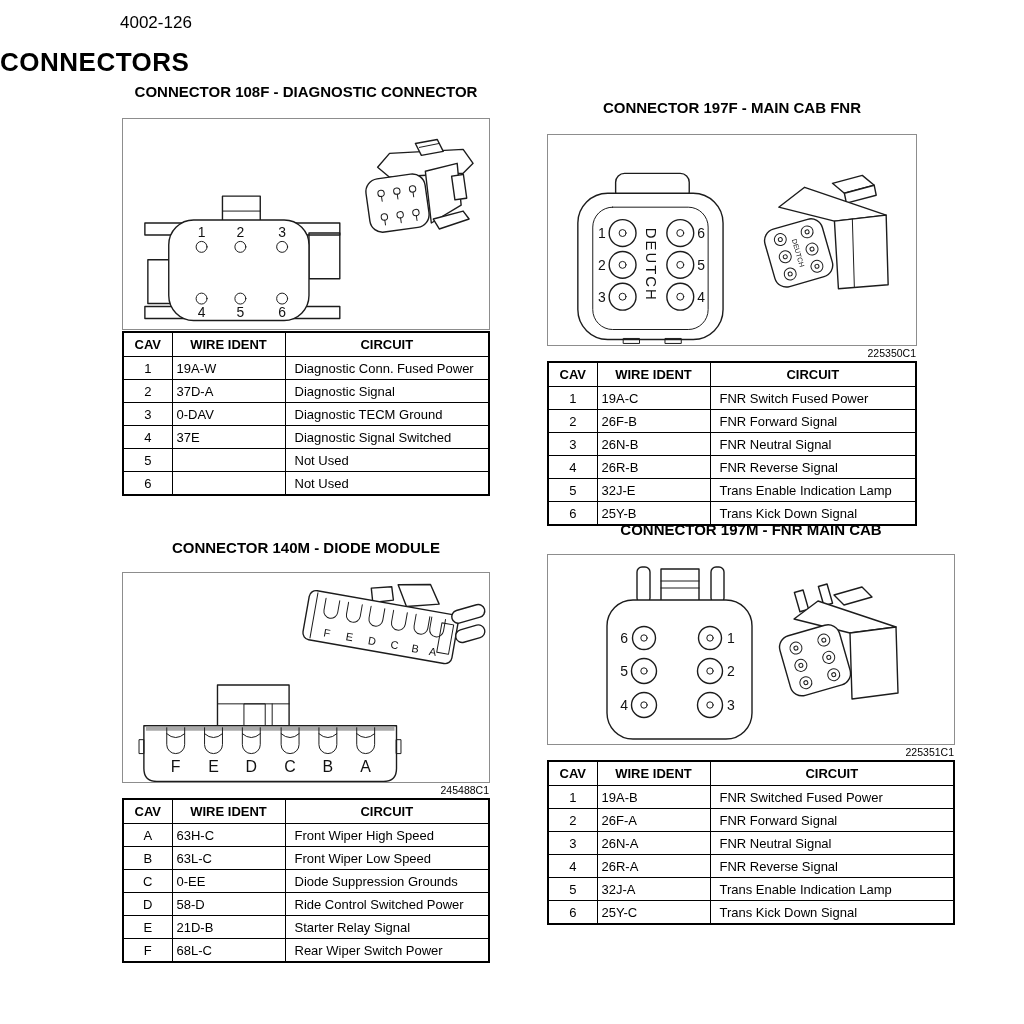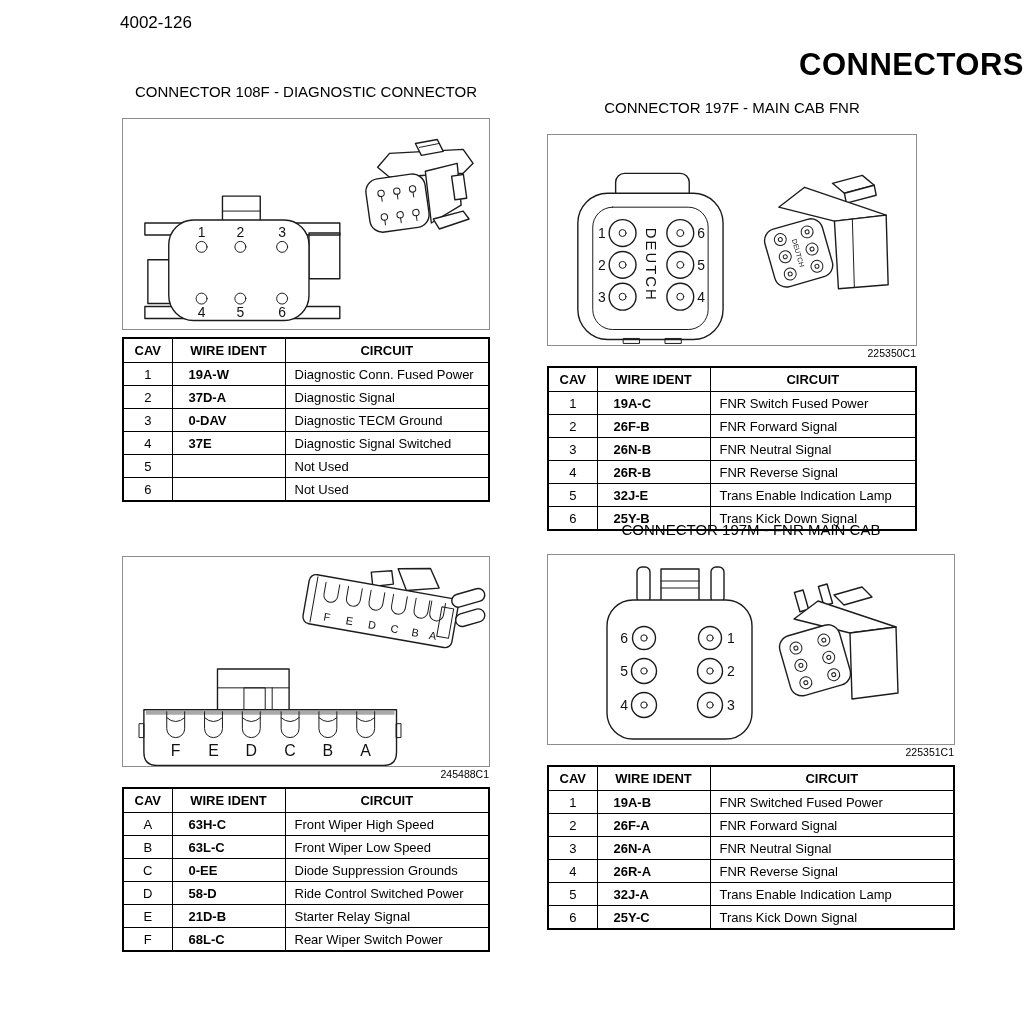--- a/index.html
+++ b/index.html
@@ -1,37 +1,37 @@
 <!DOCTYPE html>
 <html><head>
 <meta charset="utf-8">
 <style>
   html,body{margin:0;padding:0;background:#fff;}
   body{width:1024px;height:1024px;position:relative;font-family:"Liberation Sans",sans-serif;color:#000;}
   .pagenum{position:absolute;left:120px;top:13px;font-size:17px;}
-  .title{position:absolute;left:0;right:0;top:47px;text-align:right;font-size:31px;font-weight:bold;letter-spacing:.5px;}
+  .title{position:absolute;left:0;right:0;top:47px;text-align:left;font-size:26px;font-weight:bold;letter-spacing:.5px;}
   .section{position:absolute;}
   #s0{left:122px;top:84px;width:368px;}
   #s1{left:547px;top:100px;width:370px;}
   #s2{left:122px;top:540px;width:368px;}
   #s3{left:547px;top:522px;width:408px;}
-  .heading{text-align:center;font-weight:normal;font-size:15px;line-height:16px;white-space:nowrap;}
+  .heading{text-align:center;font-weight:bold;font-size:15px;line-height:16px;white-space:nowrap;}
   .fig{border:1px solid #8d8d8d;margin-top:18px;background:#fff;}
   #s2 .fig,#s3 .fig{margin-top:16px;}
   #s0 .fig,#s1 .fig{height:210px;}
   #s2 .fig{height:209px;}
   #s3 .fig{height:189px;}
   .fig svg{display:block;width:100%;height:100%;}
   .figcode{text-align:right;font-size:10.5px;line-height:12px;margin:1px 1px 2px 0;}
-  table{border-collapse:collapse;width:100%;table-layout:fixed;border:2px solid #000;margin-top:7px;}
+  table{border-collapse:collapse;width:100%;table-layout:fixed;border:2px solid #000;margin-top:1px;}
   th,td{border:1px solid #000;font-size:13px;padding:0;overflow:hidden;white-space:nowrap;}
   th{height:23px;font-weight:bold;text-align:center;}
   td{height:22px;}
   td.cav{text-align:center;}
-  td.wire{padding-left:16px;font-weight:bold;}
+  td.wire{padding-left:4px;}
   td.circuit{padding-left:9px;}
   .la{stroke:#1c1c1c;fill:none;stroke-width:1.4;stroke-linejoin:round;stroke-linecap:round;}
   .lw{stroke:#1c1c1c;fill:#fff;stroke-width:1.4;stroke-linejoin:round;}
   .thin{stroke-width:1;}
   svg text{fill:#111;stroke:none;font-family:"Liberation Sans",sans-serif;}
 </style>
 </head>
 <body>
 
 <div class="pagenum">4002-126</div>
@@ -231,20 +231,21 @@
     <tr>
           <td class="cav">6</td>
           <td class="wire">25Y-B</td>
           <td class="circuit">Trans Kick Down Signal</td>
         </tr>
   </tbody>
     </table>
 </section>
 
 <section class="section" id="s2">
+  <div class="heading">CONNECTOR 140M - DIODE MODULE</div>
   <div class="fig">
     <svg viewBox="0 0 368 209">
 
       <g>
         <g transform="rotate(10 265 60)">
           <polygon class="lw" points="268,10 300,4 312,22 280,30"></polygon>
           <polygon class="lw" points="242,18 262,13 266,26 246,32"></polygon>
           <rect class="lw" x="182" y="30" width="152" height="50" rx="7"></rect>
           <line class="la thin" x1="190" y1="32" x2="190" y2="78"></line>
           <rect class="la thin" x="318" y="40" width="12" height="30"></rect>

